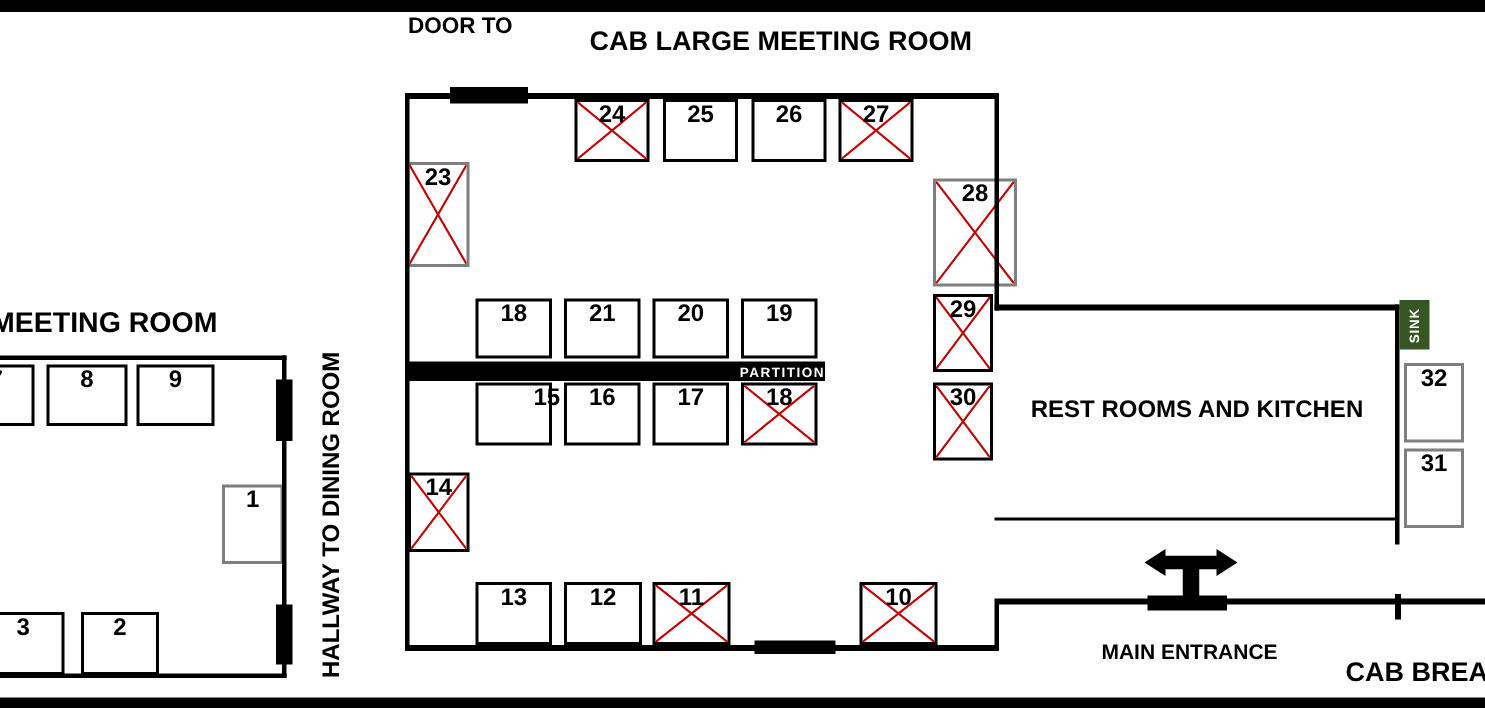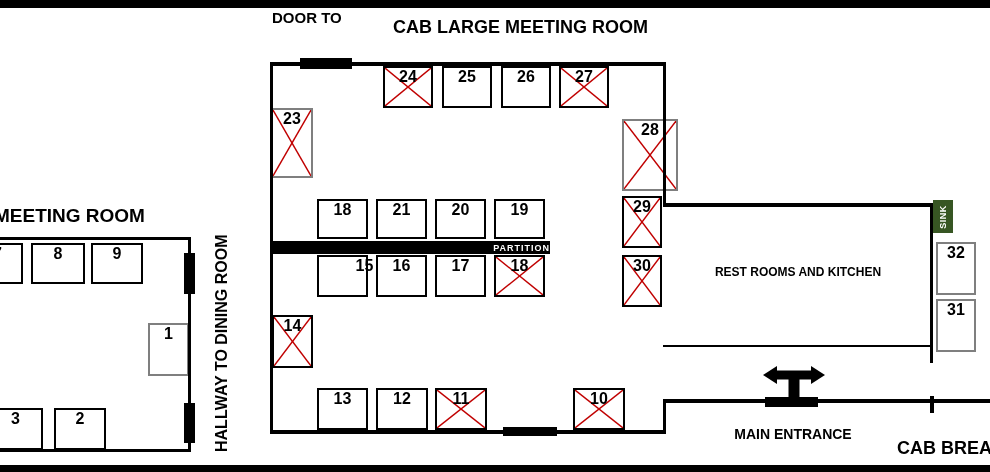--- a/index.html
+++ b/index.html
@@ -46,21 +46,21 @@
 
   <div class="bar" style="top:0;height:8px;"></div>
   <div class="bar" style="top:465;top:465px;height:7px;"></div>
 
   <div class="lbl" style="left:272px;top:5px;font-size:15px;line-height:25px;z-index:11;">
     <div>DOOR TO</div>
   </div>
   <div class="lbl center" style="left:393px;top:17px;width:240px;font-size:18px;z-index:11;">CAB LARGE MEETING ROOM</div>
   <div class="lbl" style="left:-6px;top:205px;font-size:19px;">MEETING ROOM</div>
   <div class="hallway-lbl">HALLWAY TO DINING ROOM</div>
-  <div class="lbl center" style="left:673px;top:265px;width:250px;font-size:12px;">REST ROOMS AND KITCHEN</div>
+  <div class="lbl center" style="left:673px;top:265px;width:250px;font-size:16px;">REST ROOMS AND KITCHEN</div>
   <div class="lbl center" style="left:723px;top:426px;width:140px;font-size:14px;">MAIN ENTRANCE</div>
   <div class="lbl" style="left:897px;top:438px;font-size:18px;">CAB BREAK</div>
 
   <div class="wall" style="left:270px;top:62px;width:396px;height:4px;"></div>
   <div class="wall" style="left:270px;top:62px;width:3px;height:372px;"></div>
   <div class="wall" style="left:270px;top:430px;width:396px;height:4px;"></div>
   <div class="wall" style="left:663px;top:62px;width:3px;height:145px;"></div>
   <div class="wall" style="left:663px;top:399px;width:3px;height:35px;"></div>
 
   <div class="door" style="left:300px;top:58px;width:52px;height:11px;"></div>

